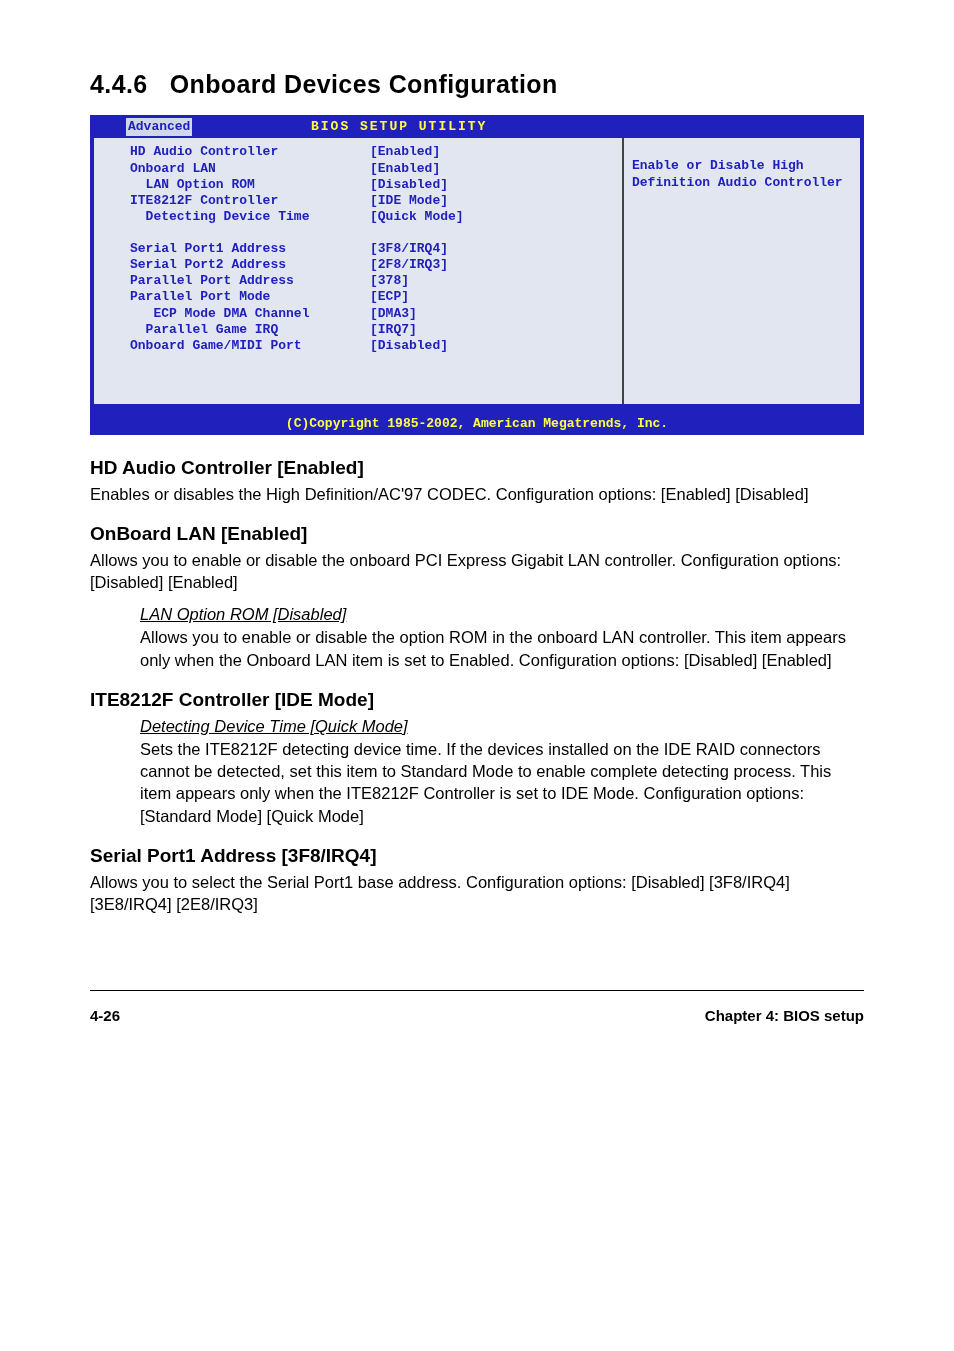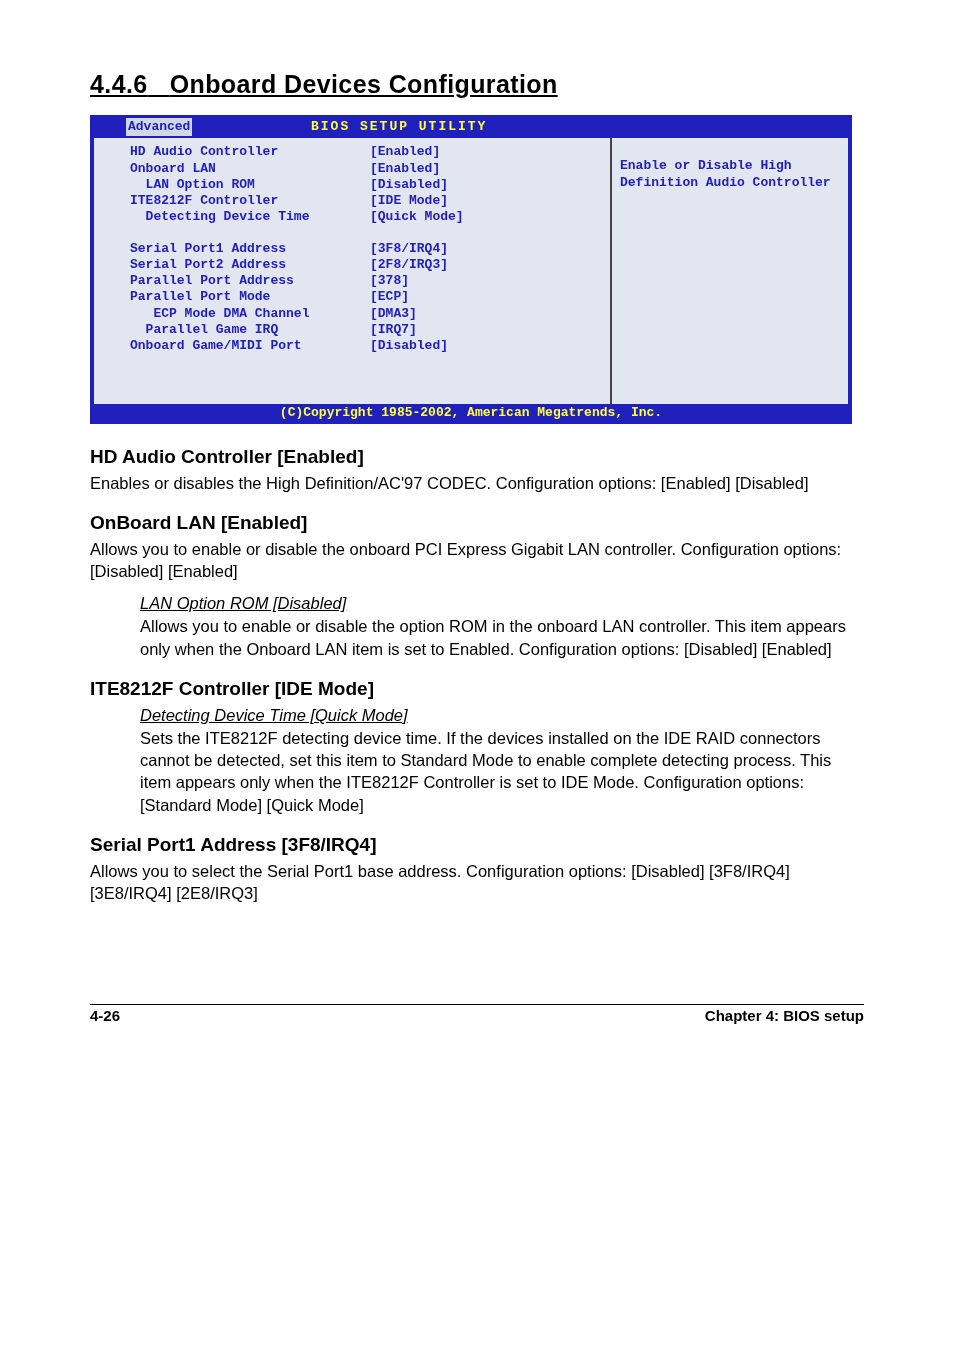--- a/index.html
+++ b/index.html
@@ -11,29 +11,28 @@
     width: 954px;
   }
   .page {
     padding: 70px 90px 40px 90px;
   }
   h1.section-title {
     font-size: 25px;
     font-weight: bold;
     margin: 0 0 16px 0;
     letter-spacing: 0.4px;
-    text-decoration: underline;
   }
   .bios-box {
     border: 0;
     font-family: "Courier New", monospace;
     font-size: 13px;
     font-weight: bold;
     line-height: 1.25;
-    margin: 0 12px 22px 0;
+    margin: 0 0 22px 0;
   }
   .bios-header {
     background: #2020bd;
     color: #fff;
     padding: 3px 6px 0 6px;
     display: flex;
     align-items: baseline;
   }
   .bios-header-left {
     width: 145px;
@@ -88,21 +87,21 @@
   .bios-group-gap {
     height: 15px;
   }
   .bios-footer {
     background: #2020bd;
     color: #ffff44;
     text-align: center;
     font-family: "Courier New", monospace;
     font-weight: bold;
     font-size: 13px;
-    padding: 1px 0 2px 0;
+    padding: 12px 0 2px 0;
   }
   h2.setting-title {
     font-size: 19px;
     font-weight: bold;
     margin: 18px 0 4px 0;
   }
   p.body-text {
     font-size: 16.5px;
     line-height: 1.35;
     margin: 3px 0 12px 0;
@@ -118,22 +117,22 @@
     font-size: 16.5px;
     margin: 0 0 2px 0;
   }
   .sub-text {
     font-size: 16.5px;
     line-height: 1.35;
     margin: 0;
   }
   .page-footer {
     border-top: 1px solid #000;
-    margin-top: 100px;
-    padding-top: 2px;
+    margin-top: 75px;
+    padding-top: 16px;
     display: flex;
     justify-content: space-between;
     font-size: 15px;
     font-weight: bold;
     align-items: center;
   }
   sup { font-size: 0.7em; }
 </style>
 </head>
 <body>

